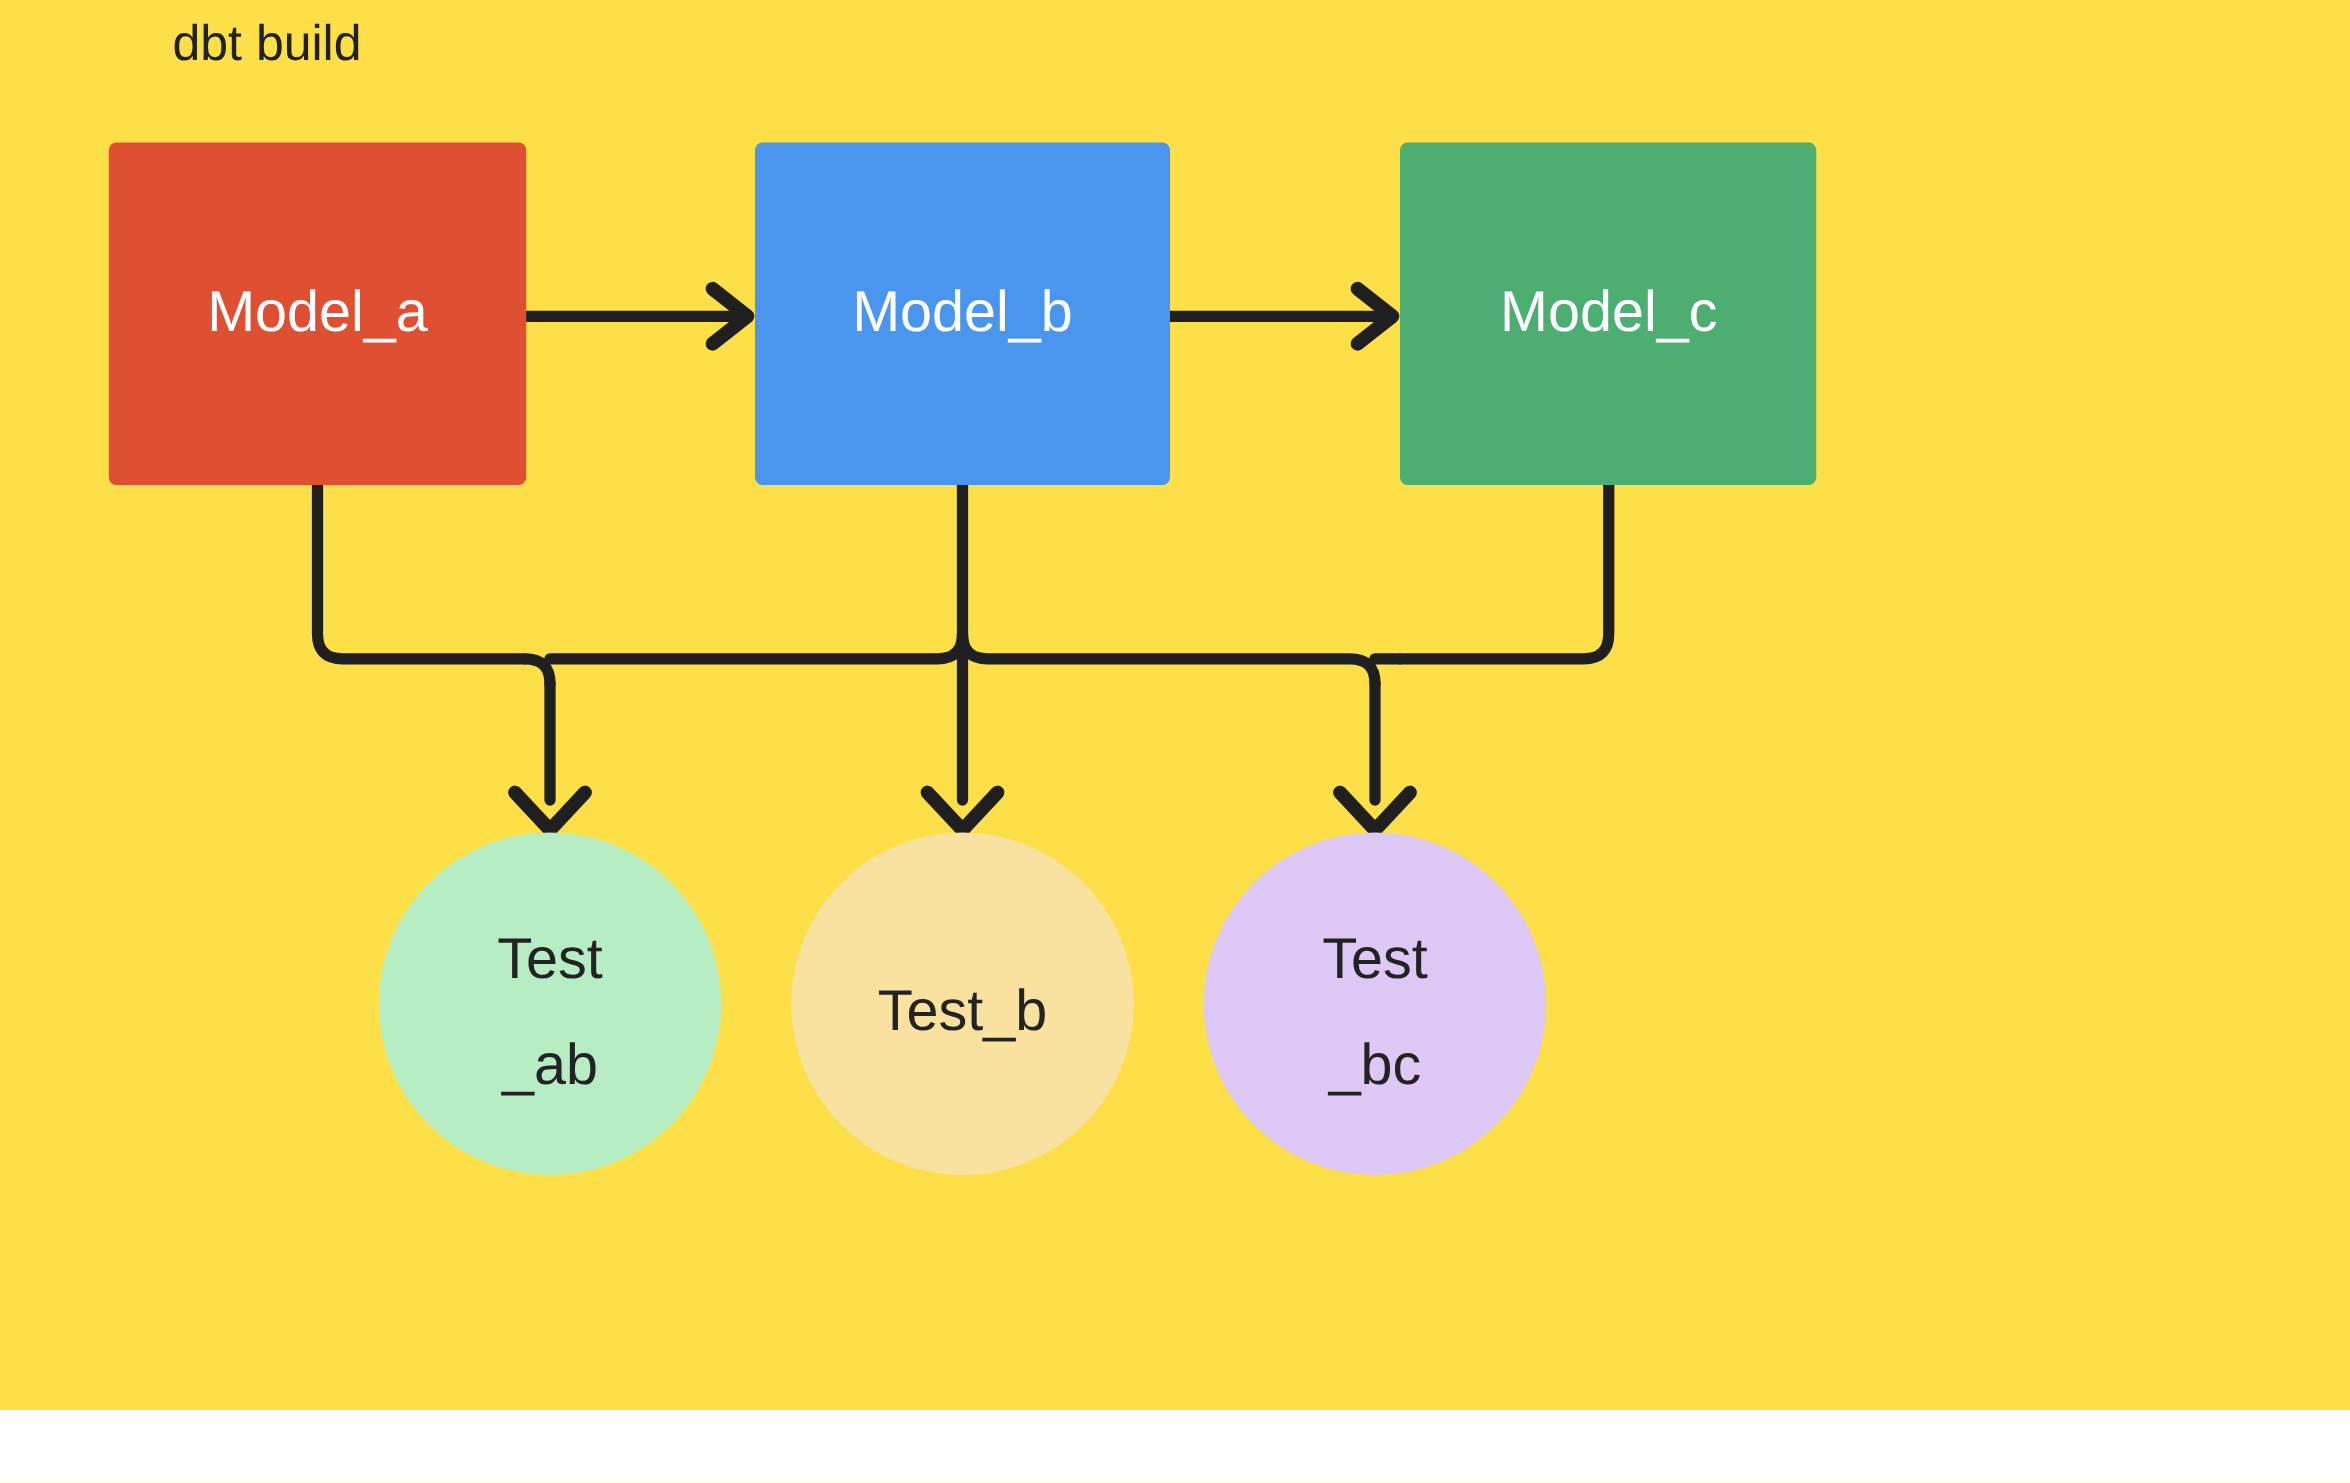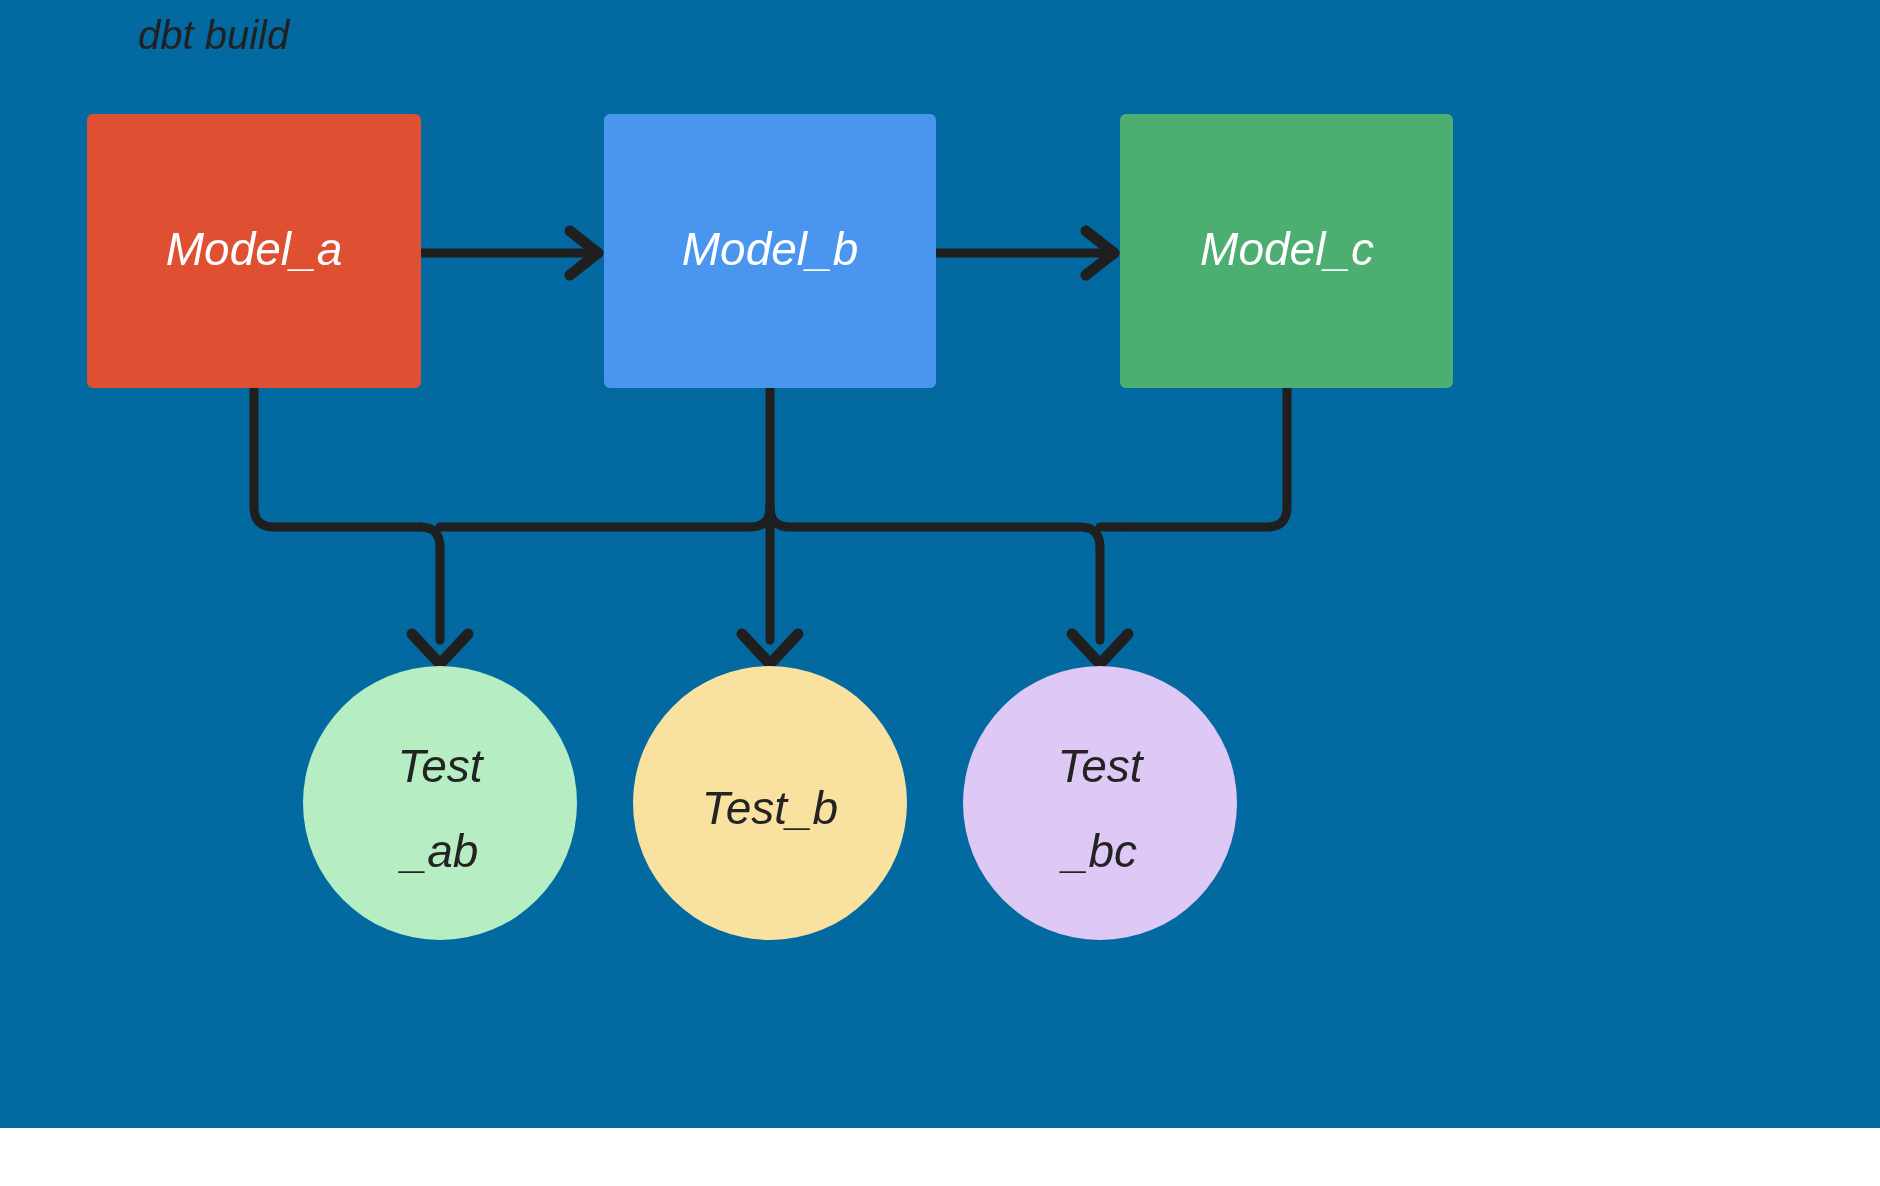--- a/index.html
+++ b/index.html
@@ -10,22 +10,21 @@
   body {
     width: 1880px;
     height: 1186px;
     font-family: "Liberation Sans", sans-serif;
     overflow: hidden;
   }
   #canvas {
     position: relative;
     width: 1880px;
     height: 1128px;
-    background: #0369a1;
-    font-style: italic;
+    background: #fde047;
   }
   #diagram-svg {
     position: absolute;
     top: 0;
     left: 0;
     width: 1880px;
     height: 1186px;
   }
   .node-label {
     font-family: "Liberation Sans", sans-serif;

